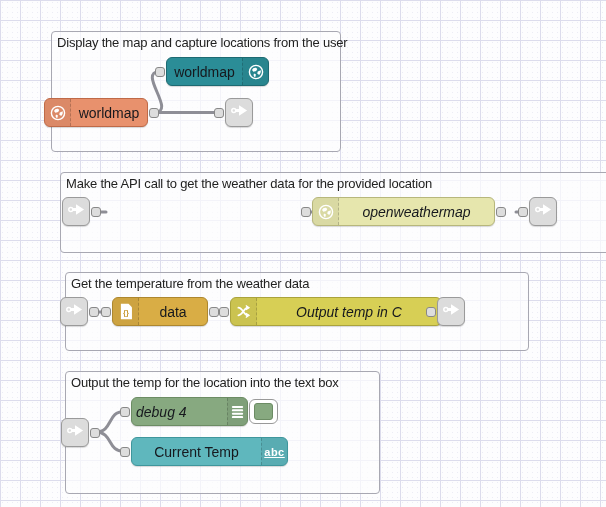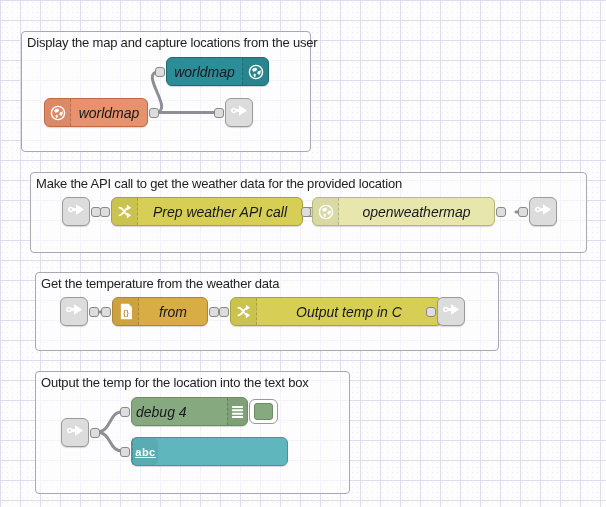--- a/index.html
+++ b/index.html
@@ -8,33 +8,33 @@
     position:relative;width:606px;height:507px;overflow:hidden;
     background-color:#fdfdfe;
     background-image:
       radial-gradient(circle, #ececf5 0.7px, transparent 0.8px),
       linear-gradient(to right, #dcdcec 1px, transparent 1px),
       linear-gradient(to bottom, #dcdcec 1px, transparent 1px);
     background-size:5px 5px, 20px 20px, 20px 20px;
   }
   .group{
     position:absolute;border:1.5px solid #a8a8b2;border-radius:4px;
-    background:rgba(252,252,254,0.72);box-sizing:border-box;
+    background:rgba(252,252,254,0.72);box-sizing:border-box;margin-left:30px;
   }
   .group-title{
     position:absolute;left:5px;top:3px;font-size:13px;color:#222;
     white-space:nowrap;letter-spacing:-0.2px;
   }
   .node{
     position:absolute;height:29px;border-radius:6px;box-sizing:border-box;
     display:flex;align-items:stretch;box-shadow:0 1px 1px rgba(0,0,0,0.15);
   }
   .node .label{
     flex:1;display:flex;align-items:center;justify-content:center;
-    font-size:14px;color:#16181d;white-space:nowrap;padding:0 4px;font-style:italic;
+    font-size:14px;color:#16181d;white-space:nowrap;padding:0 4px;
   }
   .italic .label{font-style:italic;}
   .iconbox{
     width:25px;display:flex;align-items:center;justify-content:center;
     background:rgba(0,0,0,0.055);
   }
   .iconbox.left{border-right:1px dashed rgba(0,0,0,0.18);border-radius:5px 0 0 5px;}
   .iconbox.right{border-left:1px dashed rgba(0,0,0,0.18);border-radius:0 5px 5px 0;}
   .port{
     position:absolute;width:10px;height:10px;top:50%;margin-top:-5px;
@@ -127,33 +127,20 @@
   <div class="node n-link" style="left:62px;top:197px">
     <span>
       <svg width="19" height="19" viewBox="0 0 20 20">
           <path fill="#fff" d="M9.5 4.5 l8.5 5.5 -8.5 5.5 v-3.8 h-2.6 a1.7 1.7 0 0 1 0 -3.4 h2.6 z"></path>
           <circle cx="4" cy="10" r="2.1" fill="none" stroke="#fff" stroke-width="1.6"></circle>
         </svg>
     </span>
     <span class="port port-out"></span>
   </div>
 
-  <div class="node n-change italic" style="left:111px;top:197px;width:192px">
-    <span class="port port-in"></span>
-    <span class="iconbox left">
-      <svg width="17" height="17" viewBox="0 0 20 20" fill="none" stroke="#fff" stroke-width="2.1" stroke-linecap="round">
-          <path d="M4 5.5 C9 5.5 10.5 14.5 15 14.5"></path>
-          <path d="M4 14.5 C9 14.5 10.5 5.5 15 5.5"></path>
-          <path d="M13.2 3.2 L16.6 5.5 13.2 7.8" fill="#fff" stroke-width="1.4"></path>
-          <path d="M13.2 12.2 L16.6 14.5 13.2 16.8" fill="#fff" stroke-width="1.4"></path>
-        </svg>
-    </span>
-    <span class="label">Prep weather API call</span>
-    <span class="port port-out"></span>
-  </div>
 
   <div class="node n-owm italic" style="left:312px;top:197px;width:183px">
     <span class="port port-in"></span>
     <span class="iconbox left">
       <svg width="16" height="16" viewBox="0 0 16 16">
           <circle cx="8" cy="8" r="6.6" fill="none" stroke="#fff" stroke-width="1.4"></circle>
           <path fill="#fff" d="M4 6 Q5 3.4 8 3.8 L9.3 5 8.2 7 5.4 7.8 Z M9.8 7.6 l3-1.4 Q13.3 9 11.2 11 L9.2 9.6 Z M6 9.6 l2 1 -0.8 2.6 Q4.8 12.4 6 9.6 Z"></path>
         </svg>
     </span>
     <span class="label">openweathermap</span>
@@ -181,21 +168,21 @@
   </div>
 
   <div class="node n-json" style="left:112px;top:297px;width:96px">
     <span class="port port-in"></span>
     <span class="iconbox left">
       <svg width="16" height="17" viewBox="0 0 18 20">
           <path fill="#fff" d="M3 1 h9 l4 4 v14 h-13 z"></path>
           <text x="9" y="14" text-anchor="middle" font-size="9" font-weight="bold" fill="#c79a35" font-family="Liberation Sans, sans-serif">{}</text>
         </svg>
     </span>
-    <span class="label">from</span>
+    <span class="label">data</span>
     <span class="port port-out"></span>
   </div>
 
   <div class="node n-change italic" style="left:230px;top:297px;width:212px">
     <span class="port port-in"></span>
     <span class="iconbox left">
       <svg width="17" height="17" viewBox="0 0 20 20" fill="none" stroke="#fff" stroke-width="2.1" stroke-linecap="round">
           <path d="M4 5.5 C9 5.5 10.5 14.5 15 14.5"></path>
           <path d="M4 14.5 C9 14.5 10.5 5.5 15 5.5"></path>
           <path d="M13.2 3.2 L16.6 5.5 13.2 7.8" fill="#fff" stroke-width="1.4"></path>
@@ -238,18 +225,19 @@
           <rect x="2" y="2" width="12" height="2.2" rx="1"></rect>
           <rect x="2" y="5.6" width="12" height="2.2" rx="1"></rect>
           <rect x="2" y="9.2" width="12" height="2.2" rx="1"></rect>
           <rect x="2" y="12.8" width="12" height="2.2" rx="1"></rect>
         </svg>
     </span>
   </div>
 
   <div class="node n-uitext" style="left:131px;top:437px;width:157px">
     <span class="port port-in"></span>
+    <span class="label">Current Temp</span>
     <span class="iconbox right">
       <span class="abc-glyph">abc</span>
     </span>
   </div>
 
 </div>
 
 </body></html>

